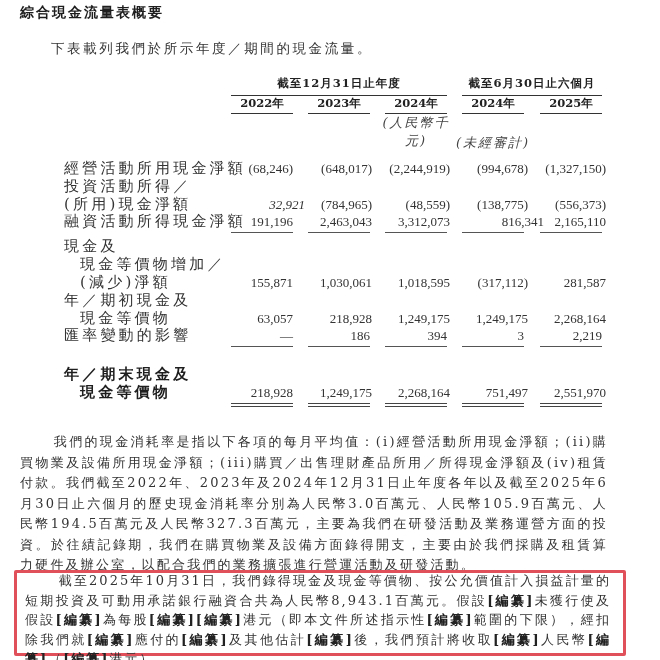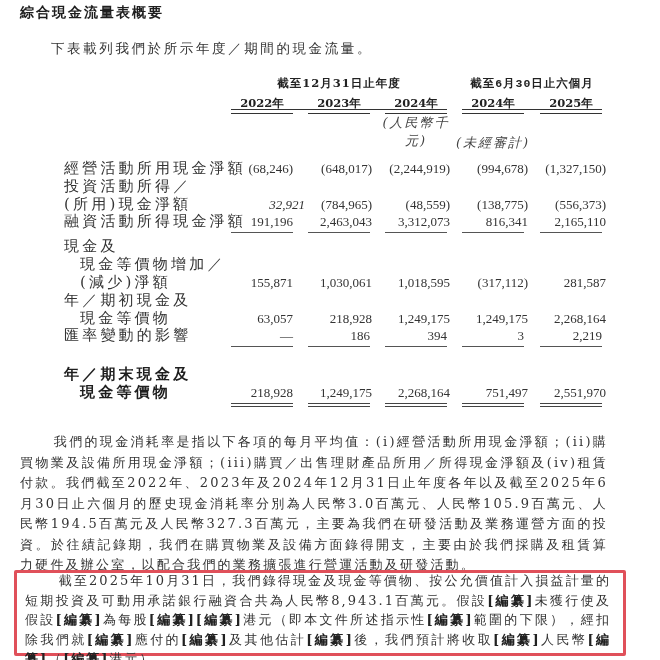--- a/index.html
+++ b/index.html
@@ -10,21 +10,21 @@
   }
   .abs { position: absolute; }
   .title {
     left: 20px; top: 4px; font-size: 14px; font-weight: bold; letter-spacing: 2px; color: #1e1e1e;
   }
   .intro {
     left: 51px; top: 40px; font-size: 13.5px; letter-spacing: 2.6px; color: #333;
   }
   .grp-head {
     top: 76px; font-size: 11.5px; font-weight: bold; text-align: center; color: #222;
-    border-bottom: 1.6px solid #333; padding-bottom: 18px; letter-spacing: 1px;
+    border-bottom: 1.6px solid #333; padding-bottom: 4px; letter-spacing: 1px;
   }
   .col-head {
     top: 96px; font-size: 11.5px; font-weight: bold; text-align: center; color: #222;
     border-bottom: 1.6px solid #333; padding-bottom: 2px;
   }
   .unit {
     font-size: 13px; font-style: italic; color: #444; letter-spacing: 2px; text-align: center;
   }
   .label {
     left: 64px; font-size: 15px; letter-spacing: 3.2px; color: #333; line-height: 17px; white-space: nowrap;
@@ -52,21 +52,21 @@
   }
   .red-para b { font-weight: bold; color: #222; }
 </style>
 </head>
 <body>
 
 <div class="abs title">綜合現金流量表概要</div>
 <div class="abs intro">下表載列我們於所示年度／期間的現金流量。</div>
 
 <div class="abs grp-head" style="left:231px; width:216px;">截至12月31日止年度</div>
-<div class="abs grp-head" style="left:462px; width:140px;font-family:Liberation Mono, monospace;">截至6月30日止六個月</div>
+<div class="abs grp-head" style="left:462px; width:140px;">截至6月30日止六個月</div>
 
 <div class="abs col-head" style="left:231px; width:62px;">2022年</div>
 <div class="abs col-head" style="left:308px; width:62px;">2023年</div>
 <div class="abs col-head" style="left:385px; width:62px;">2024年</div>
 <div class="abs col-head" style="left:462px; width:62px;">2024年</div>
 <div class="abs col-head" style="left:540px; width:62px;">2025年</div>
 
 <div class="abs unit" style="left:376px; top:114px; width:80px;">(人民幣千元)</div>
 <div class="abs unit" style="left:452px; top:134px; width:82px;">(未經審計)</div>
 
@@ -82,21 +82,21 @@
 <div class="abs num" style="left:233px; top:196px; width:72px;font-style:italic;">32,921</div>
 <div class="abs num" style="left:294px; top:196px; width:78px;">(784,965)</div>
 <div class="abs num" style="left:370px; top:196px; width:80px;">(48,559)</div>
 <div class="abs num" style="left:448px; top:196px; width:80px;">(138,775)</div>
 <div class="abs num" style="left:524px; top:196px; width:82px;">(556,373)</div>
 
 <div class="abs label" style="top:213px;">融資活動所得現金淨額</div>
 <div class="abs num" style="left:221px; top:213px; width:72px;">191,196</div>
 <div class="abs num" style="left:294px; top:213px; width:78px;">2,463,043</div>
 <div class="abs num" style="left:370px; top:213px; width:80px;">3,312,073</div>
-<div class="abs num" style="left:448px; top:213px; width:80px;">816,341</div>
+<div class="abs num" style="left:448px; top:213px; width:80px;padding-left:16px;">816,341</div>
 <div class="abs num" style="left:524px; top:213px; width:82px;">2,165,110</div>
 
 <div class="abs rule" style="left:231px; top:232px; width:62px;"></div>
 <div class="abs rule" style="left:308px; top:232px; width:62px;"></div>
 <div class="abs rule" style="left:385px; top:232px; width:62px;"></div>
 <div class="abs rule" style="left:462px; top:232px; width:62px;"></div>
 <div class="abs rule" style="left:540px; top:232px; width:62px;"></div>
 
 <div class="abs label" style="top:238px;">現金及</div>
 <div class="abs label indent" style="top:256px;">現金等價物增加／</div>

